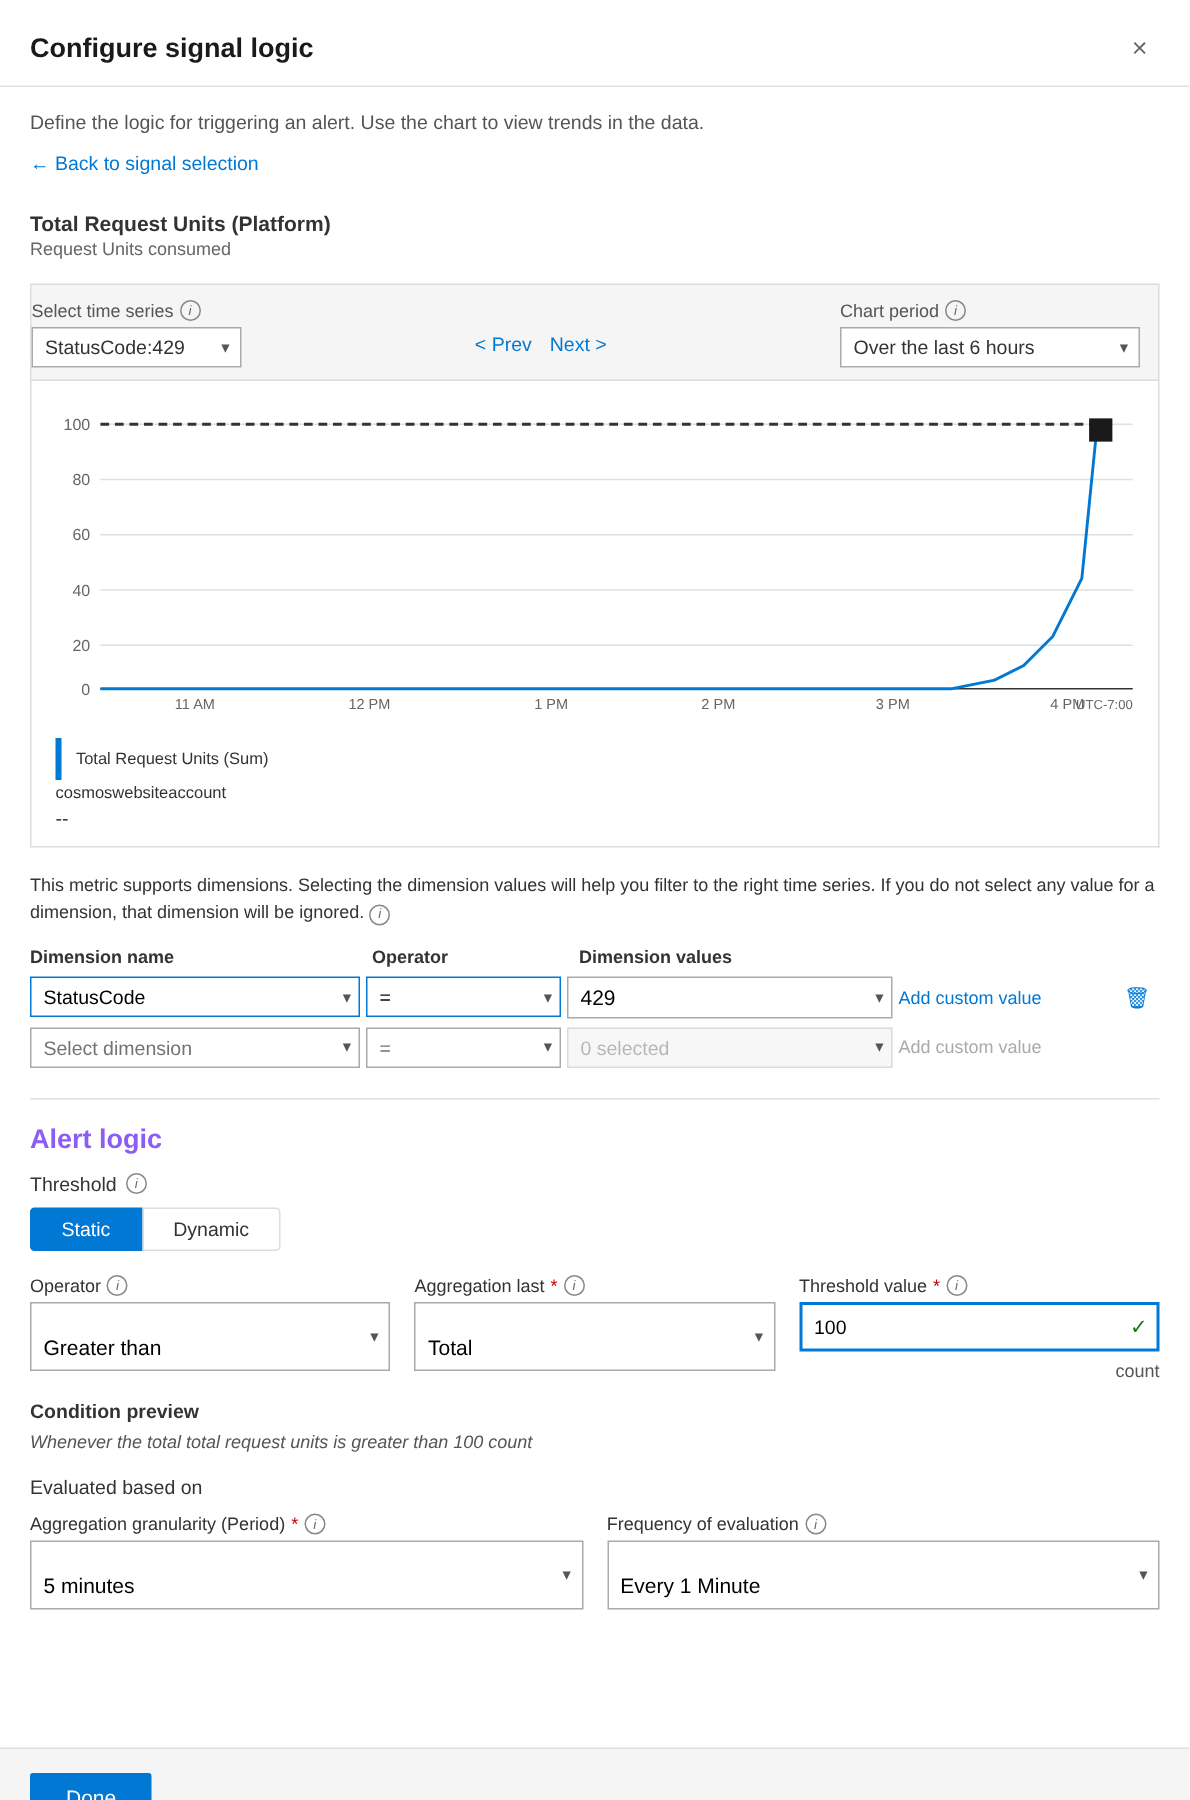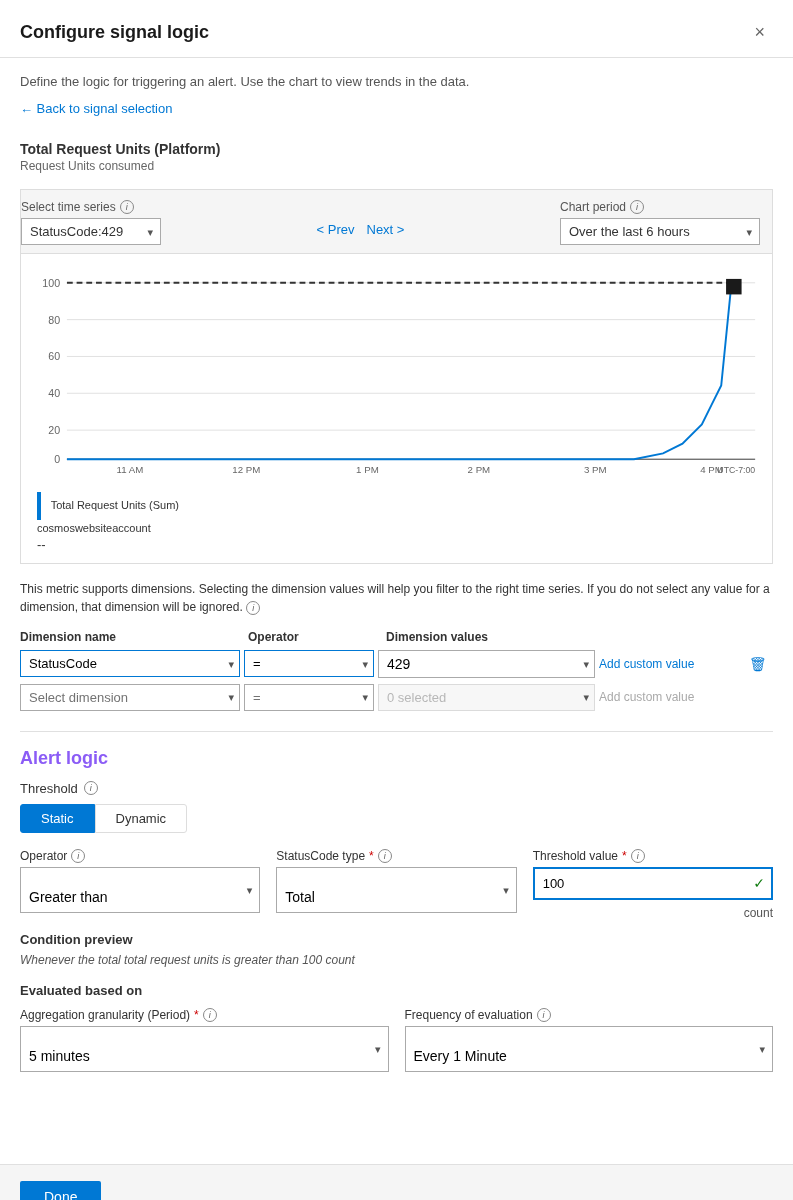--- a/index.html
+++ b/index.html
@@ -62,21 +62,21 @@
     .form-select-wrapper::after { content: '▾'; position: absolute; right: 8px; top: 50%; transform: translateY(-50%); pointer-events: none; color: #555; font-size: 11px; }
     .form-select { appearance: none; border: 1px solid #aaa; padding: 21px 28px 7px 8px; font-size: 14px; width: 100%; cursor: pointer; background: #fff; }
     .threshold-input-wrapper { position: relative; }
     .threshold-input { border: 2px solid #0078d4; padding: 7px 28px 7px 8px; font-size: 13px; width: 100%; background: #fff; }
     .threshold-check { position: absolute; right: 8px; top: 50%; transform: translateY(-50%); color: #107c10; font-size: 14px; }
     .count-label { text-align: right; font-size: 12px; color: #555; margin-top: 2px; }
     .condition-preview { margin-bottom: 16px; }
     .condition-title { font-size: 13px; font-weight: 600; margin-bottom: 6px; }
     .condition-text { font-size: 12px; color: #555; font-style: italic; }
     .evaluated-section { margin-bottom: 16px; }
-    .evaluated-title { font-size: 13px; font-weight: 700; margin-bottom: 10px; }
+    .evaluated-title { font-size: 13px; font-weight: 400; margin-bottom: 10px; }
     .evaluated-row { display: grid; grid-template-columns: 1fr 1fr; gap: 16px; }
     .modal-footer { padding: 16px 20px; border-top: 1px solid #e0e0e0; background: #f5f5f5; }
     .done-btn { background: #0078d4; color: #fff; border: none; padding: 8px 24px; font-size: 14px; cursor: pointer; border-radius: 2px; }
     .divider { height: 1px; background: #e0e0e0; margin: 10px 0 16px 0; }
     svg text { font-family: 'Segoe UI', Arial, sans-serif; }
   </style>
 </head>
 <body>
 
 <div class="modal">
@@ -259,21 +259,21 @@
               <option>Greater than</option>
               <option>Less than</option>
               <option>Greater than or equal to</option>
               <option>Less than or equal to</option>
             </select>
           </div>
         </div>
 
         <div class="form-group">
           <label class="form-label">
-            <span>StatusCode type</span>
+            <span>Aggregation last</span>
             <span class="required"> *</span>
             <span class="info-icon" title="Info">i</span>
           </label>
           <div class="form-select-wrapper">
             <select class="form-select">
               <option>Total</option>
               <option>Average</option>
               <option>Count</option>
               <option>Maximum</option>
               <option>Minimum</option>

